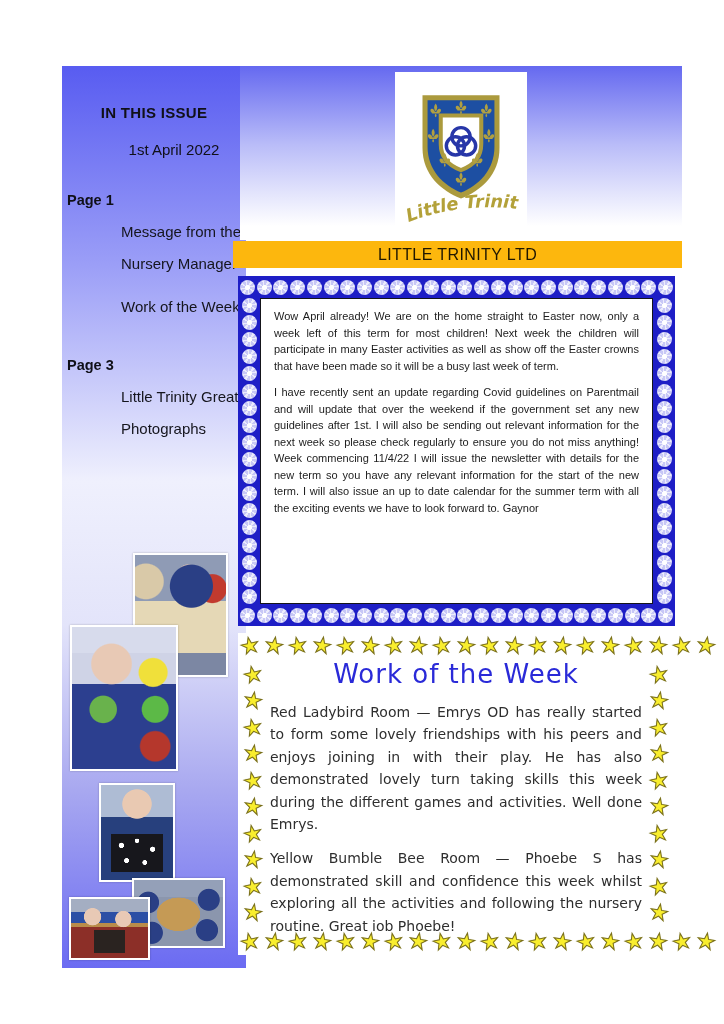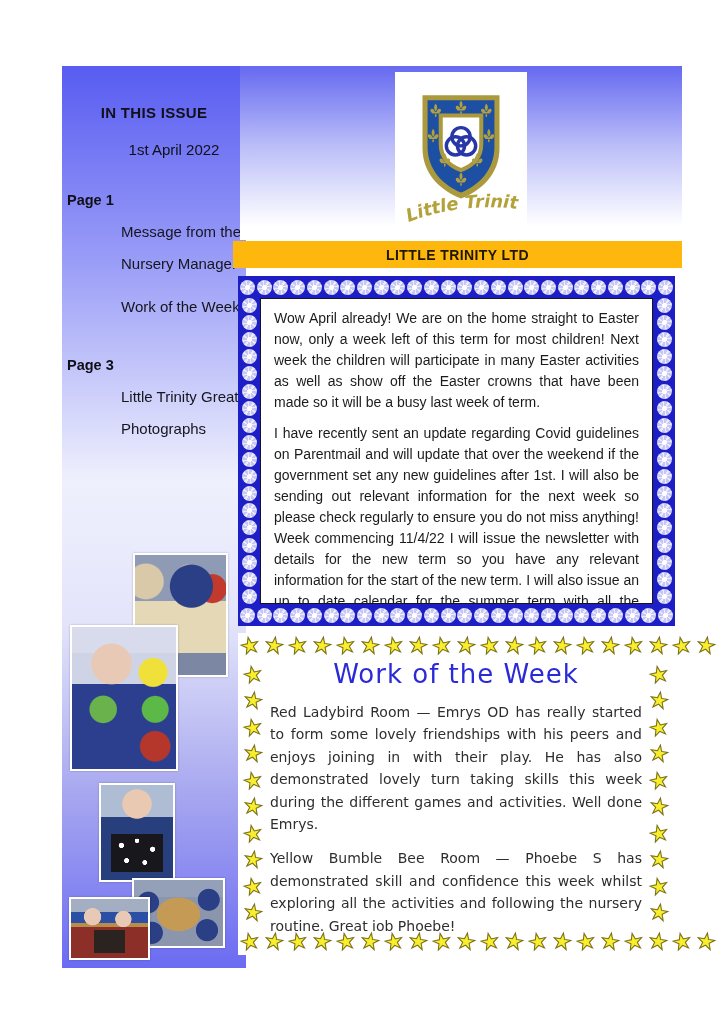--- a/index.html
+++ b/index.html
@@ -79,40 +79,40 @@
     background:linear-gradient(180deg,#6569f0 0%, #b9bcf8 45%, #ffffff 92%);
     display:flex; justify-content:center;
   }
   .logo-card { width:132px; height:168px; background:#ffffff; margin-top:6px;
     display:flex; align-items:center; justify-content:center; }
 
   .banner {
     position:absolute; left:233px; top:241px; width:449px; height:27px;
     background:#fdb70d; display:flex; align-items:center; justify-content:center;
   }
-  .banner-text { font-weight:bold; font-size:14px; color:#201700; letter-spacing:.4px; }
+  .banner-text { font-weight:normal; font-size:16px; color:#201700; letter-spacing:.4px; }
 
   
   .message-box { position:absolute; left:238px; top:276px; width:437px; height:350px; background:#1e1ec6; }
   .flower-strip { position:absolute; display:flex; align-items:center; }
   .flower-strip.top    { left:2px; right:2px; top:2px;    height:18px; justify-content:space-between; }
   .flower-strip.bottom { left:2px; right:2px; bottom:2px; height:18px; justify-content:space-between; }
   .flower-strip.left   { left:2px;  top:22px; bottom:22px; width:18px; flex-direction:column; justify-content:space-between; }
   .flower-strip.right  { right:2px; top:22px; bottom:22px; width:18px; flex-direction:column; justify-content:space-between; }
   .flower { width:15px; height:15px; border-radius:50%; flex:0 0 auto;
     background:
       radial-gradient(circle at 50% 50%, #ffffff 0 21%, transparent 22%),
       repeating-conic-gradient(#c7c7f6 0deg 26deg, #ebebfc 26deg 45deg);
   }
   .message-inner {
     position:absolute; left:22px; right:22px; top:22px; bottom:22px;
     background:#ffffff; border:1.5px solid #15151a; padding:9px 13px; overflow:hidden;
   }
   .message-inner p {
-    font-size:14px; line-height:1.5; color:#1b1b1b; text-align:justify; margin-bottom:10px;
+    font-size:11px; line-height:1.5; color:#1b1b1b; text-align:justify; margin-bottom:10px;
   }
 
   
   .work-box { position:absolute; left:238px; top:633px; width:436px; height:322px; background:#ffffff; }
   .star-strip { position:absolute; display:flex; }
   .star-strip.top    { left:0; right:0; top:0;    height:26px; justify-content:space-between; align-items:center; }
   .star-strip.bottom { left:0; right:0; bottom:0; height:26px; justify-content:space-between; align-items:center; }
   .star-strip.left   { left:2px;  top:30px; bottom:30px; width:26px; flex-direction:column; justify-content:space-between; align-items:center; }
   .star-strip.right  { right:2px; top:30px; bottom:30px; width:26px; flex-direction:column; justify-content:space-between; align-items:center; }
   .star { width:24px; height:24px; line-height:24px; text-align:center; flex:0 0 auto; }

